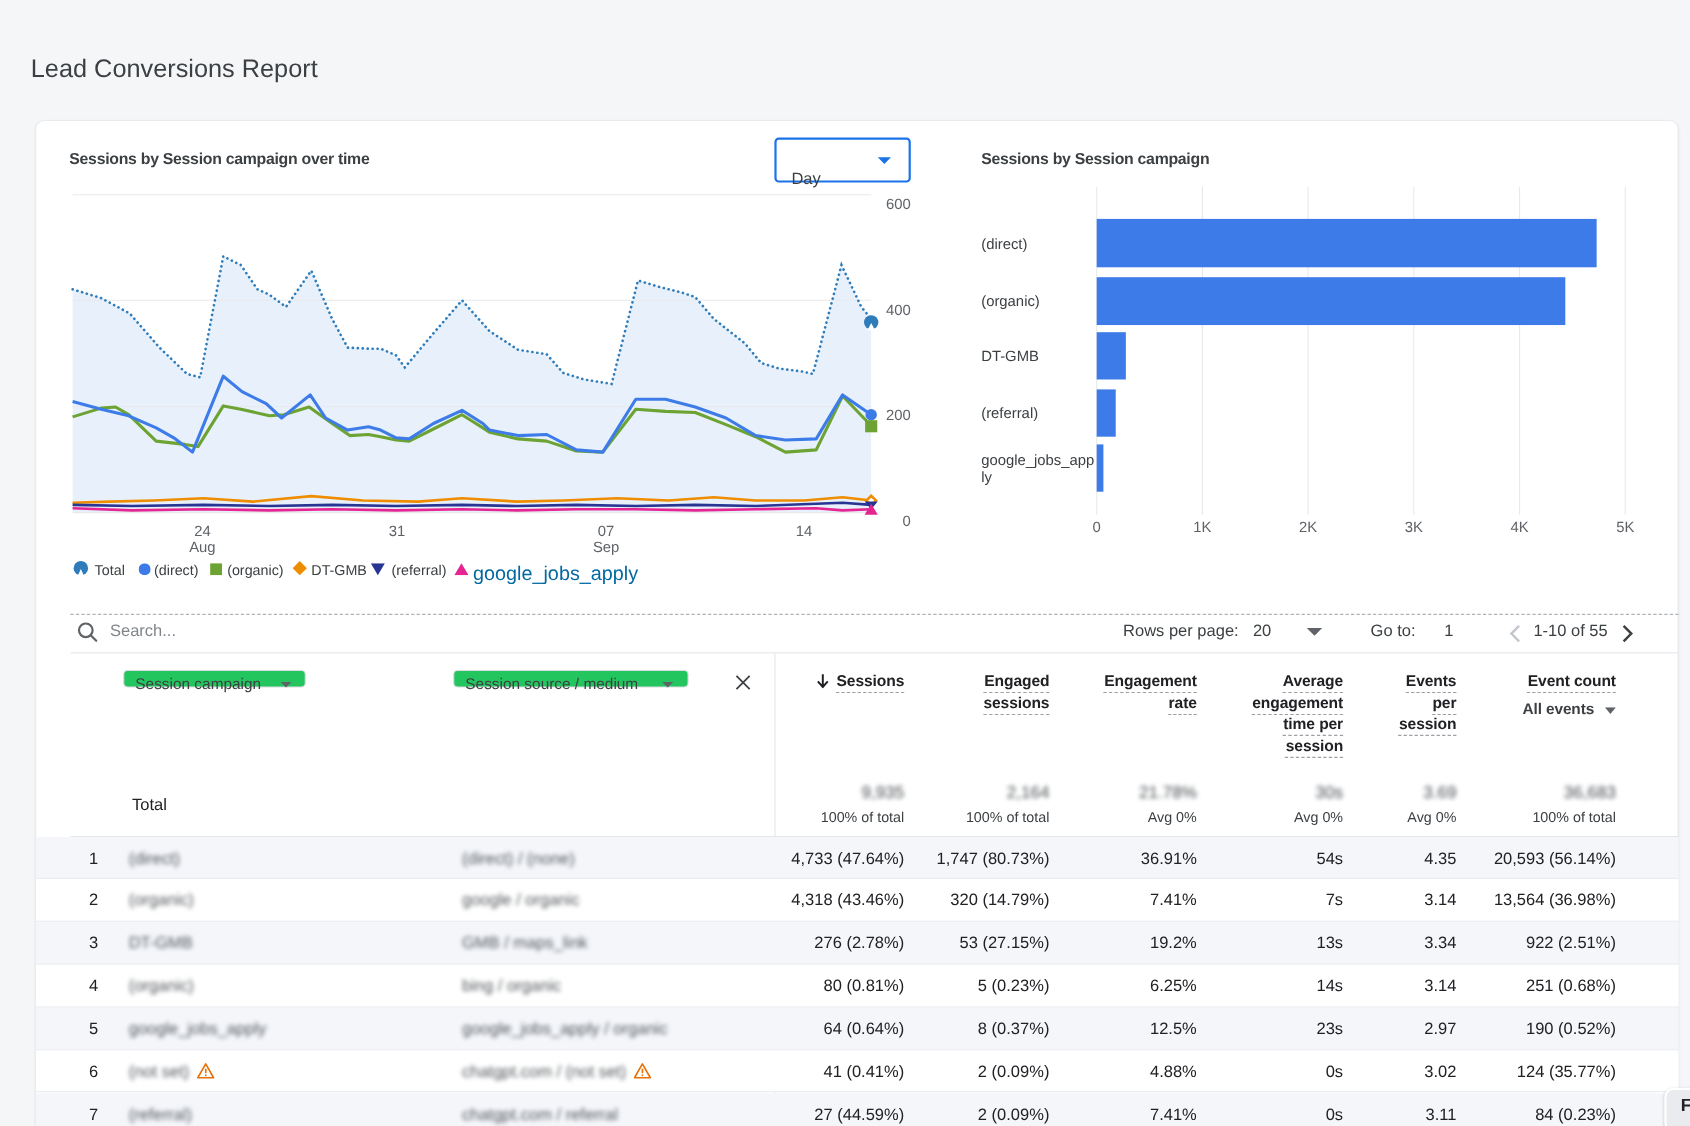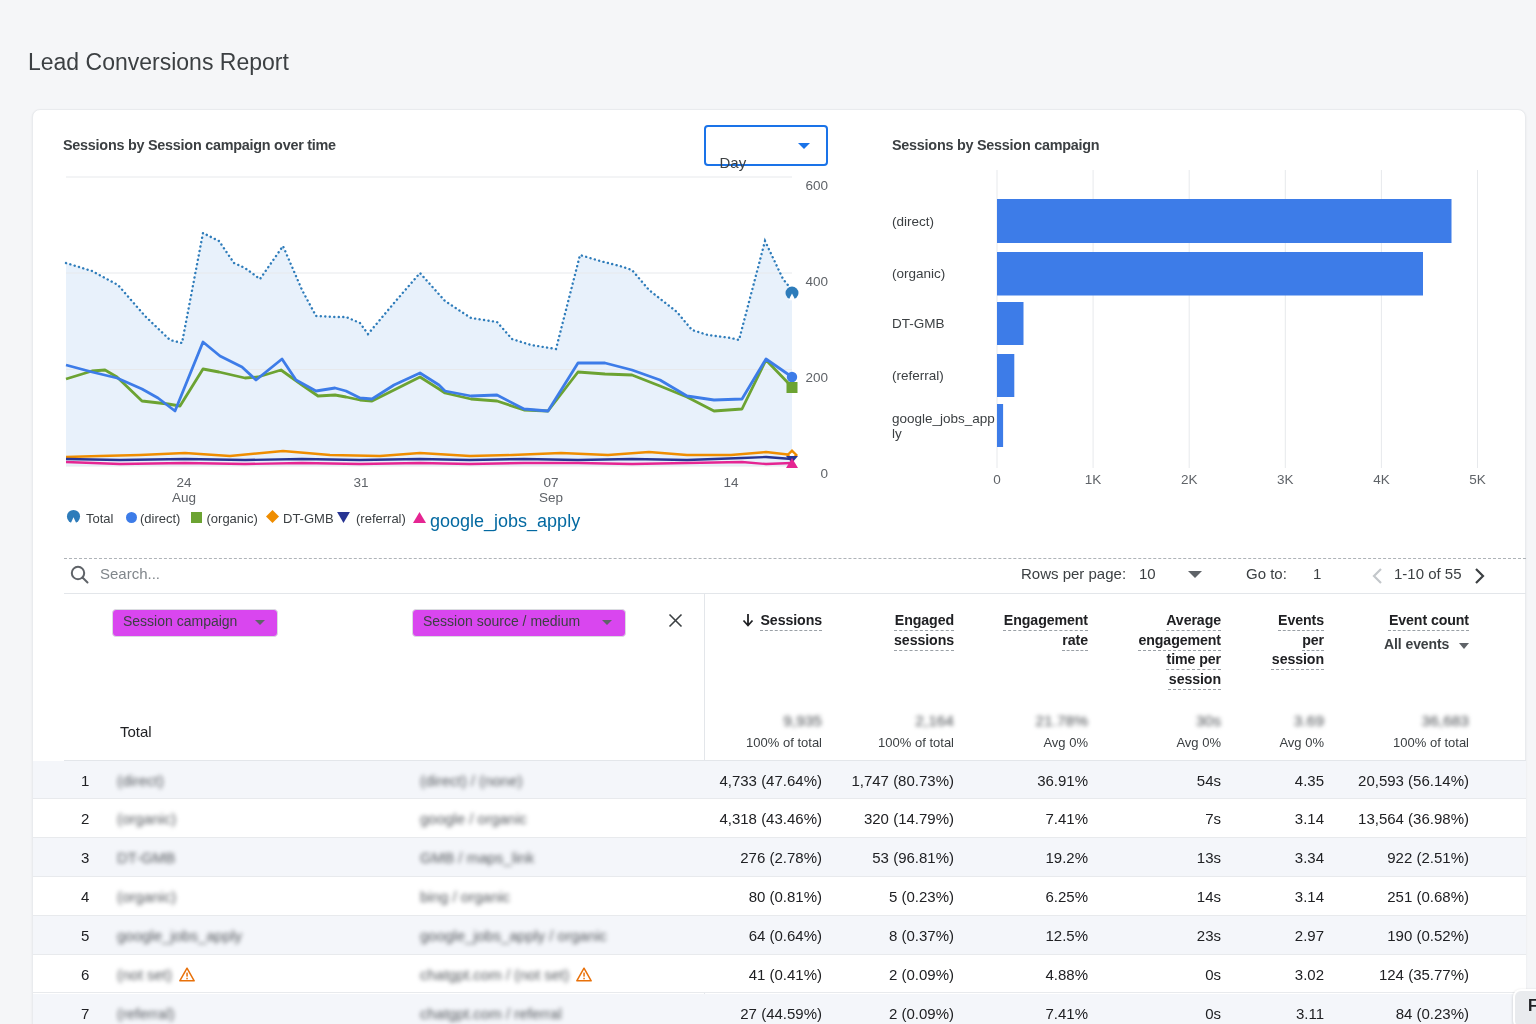--- a/index.html
+++ b/index.html
@@ -7,21 +7,21 @@
 .card { position:absolute; left:32px; top:109px; width:1494px; height:940px; background:#fff; border:1px solid #e9ebee; border-radius:8px; box-shadow:0 1px 2px rgba(60,64,67,.10); }
 .h1 { position:absolute; left:28px; top:49px; font-size:23px; color:#3c4043; letter-spacing:0; }
 .ctitle { position:absolute; font-size:14.4px; font-weight:700; color:#3c4043; letter-spacing:-0.25px; }
 .daybox { position:absolute; left:704px; top:125px; width:124px; height:41px; border:2px solid #1a73e8; border-radius:4px; background:#fff; }
 .daybox span { position:absolute; left:13.5px; top:7px; font-size:15px; color:#3c4043;margin-top:20px; }
 .daybox i { position:absolute; right:16px; top:16px; width:0; height:0; border-left:6px solid transparent; border-right:6px solid transparent; border-top:6.5px solid #1a73e8; }
 .dash { position:absolute; left:64px; top:558px; width:1462px; border-top:1px dashed #aeb3b8; }
 .solid { position:absolute; left:64px; top:593px; width:1462px; border-top:1px solid #e3e6ea; }
 .vline { position:absolute; left:704px; top:594px; width:1px; height:455px; background:#e3e6ea; }
 .search { position:absolute; left:100px; top:565px; font-size:15px; color:#80868b; }
-.chip { position:absolute; top:609px; height:28px; border:1px solid #dadce0; border-radius:4px; background:#d946ef; font-size:14px; color:#3c4043; }
+.chip { position:absolute; top:609px; height:16px; border:1px solid #dadce0; border-radius:4px; background:#22c55e; font-size:14px; color:#3c4043; }
 .chip b { position:absolute; left:10px; top:3px; font-weight:400; white-space:nowrap; }
 .chip i { position:absolute; width:0; height:0; border-left:5px solid transparent; border-right:5px solid transparent; border-top:5px solid #5f6368; top:10px; }
 .pg { position:absolute; top:565px; font-size:15px; color:#3c4043; }
 .mh { position:absolute; top:611px; font-size:14.2px; font-weight:700; letter-spacing:-0.1px; color:#202124; text-align:right; line-height:19.5px; }
 .du { text-decoration:underline dashed 1px #9aa0a6; text-underline-offset:5px; }
 .allev { font-size:14px; color:#3c4043; margin-top:4px; }
 .tv { position:absolute; top:712px; font-size:15.5px; color:#3c4043; }
 .blur2 { filter:blur(2px); color:#4a4e52; }
 .ts { position:absolute; top:735px; font-size:13px; color:#3c4043; }
 .total-label { position:absolute; left:120px; top:723px; font-size:15px; color:#202124; }
@@ -134,21 +134,21 @@
       <path d="M6.5,0 L13,11 L0,11 Z" fill="#e52592"></path>
     </svg></div>
 <div class="abs" style="left:430px;top:511px;font-size:18px;color:#0369a1">google_jobs_apply</div>
 <div class="dash"></div>
 <svg class="abs" style="left:70px;top:565px" width="19" height="19" viewBox="0 0 19 19">
     <circle cx="8" cy="8" r="6.2" fill="none" stroke="#5f6368" stroke-width="2"></circle>
     <line x1="12.5" y1="12.5" x2="17.5" y2="17.5" stroke="#5f6368" stroke-width="2" stroke-linecap="round"></line>
   </svg>
 <div class="search">Search...</div>
 <div class="pg" style="left:1021px">Rows per page:</div>
-<div class="pg" style="left:1139px">10</div>
+<div class="pg" style="left:1139px">20</div>
 <svg class="abs" style="left:1188px;top:571px" width="14" height="7" viewBox="0 0 14 7">
     <path d="M0,0 L14,0 L7,7 Z" fill="#5f6368"></path>
   </svg>
 <div class="pg" style="left:1246px">Go to:</div>
 <div class="pg" style="left:1313px">1</div>
 <svg class="abs" style="left:1371px;top:567px" width="12" height="18" viewBox="0 0 12 18">
     <path d="M10,2 L3,9 L10,16" fill="none" stroke="#c3c7cb" stroke-width="2.2"></path>
   </svg>
 <div class="pg" style="left:1394px">1-10 of 55</div>
 <svg class="abs" style="left:1474px;top:567px" width="12" height="18" viewBox="0 0 12 18">
@@ -214,21 +214,21 @@
     <span class="num" style="right:438px">7.41%</span>
     <span class="num" style="right:305px">7s</span>
     <span class="num" style="right:202px">3.14</span>
     <span class="num" style="right:57px">13,564 (36.98%)</span>
   </div>
 <div class="row" style="top:838.2px;background:#f4f6fa">
 <span class="rnum">3</span>
 <span class="dim" style="left:84px"><span class="blur">DT-GMB</span></span>
 <span class="dim" style="left:387px"><span class="blur">GMB / maps_link</span></span>
 <span class="num" style="right:704px">276 (2.78%)</span>
-    <span class="num" style="right:572px">53 (96.81%)</span>
+    <span class="num" style="right:572px">53 (27.15%)</span>
     <span class="num" style="right:438px">19.2%</span>
     <span class="num" style="right:305px">13s</span>
     <span class="num" style="right:202px">3.34</span>
     <span class="num" style="right:57px">922 (2.51%)</span>
   </div>
 <div class="row" style="top:877.0px;background:#ffffff">
 <span class="rnum">4</span>
 <span class="dim" style="left:84px"><span class="blur">(organic)</span></span>
 <span class="dim" style="left:387px"><span class="blur">bing / organic</span></span>
 <span class="num" style="right:704px">80 (0.81%)</span>

